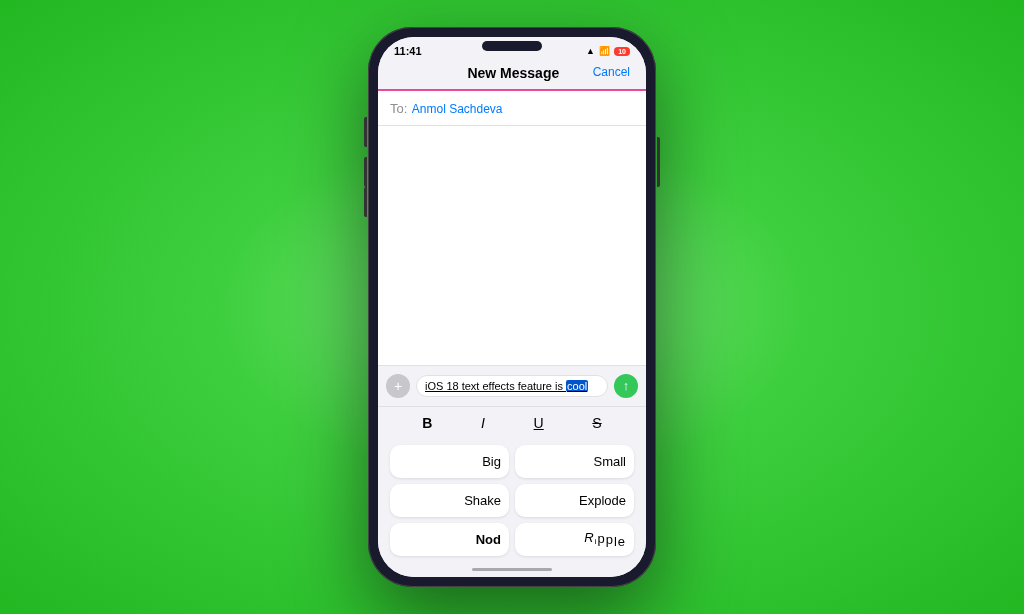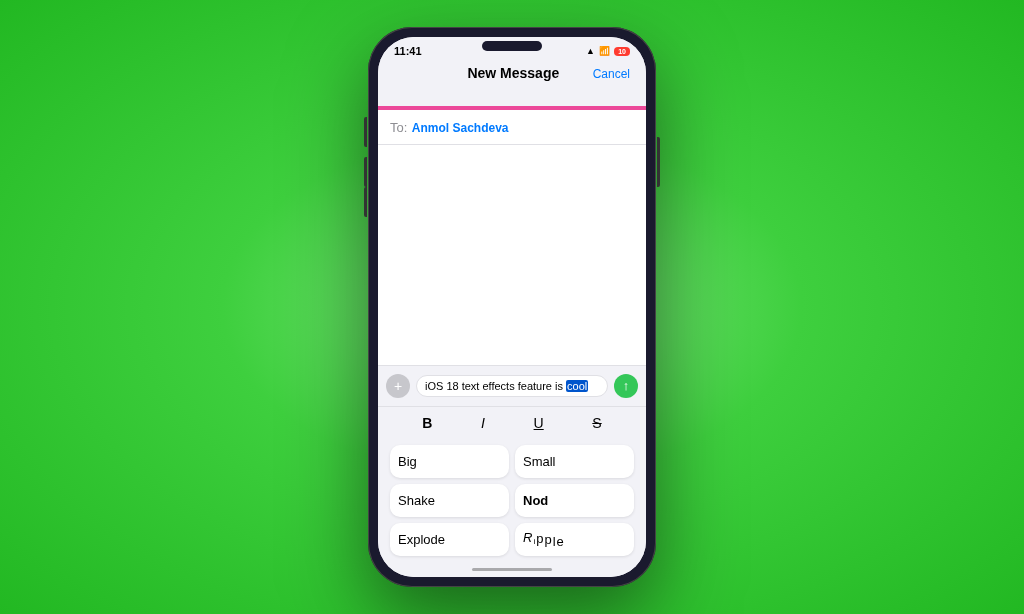--- a/index.html
+++ b/index.html
@@ -91,24 +91,24 @@
       font-size: 7px;
       font-weight: 700;
       padding: 1px 4px;
       border-radius: 4px;
     }
 
     
     .nav-bar {
       background: #f2f2f7;
       display: flex;
-      align-items: flex-end;
+      align-items: flex-start;
       justify-content: space-between;
-      padding: 4px 16px 25px;
-      border-bottom: 4px solid #ec4899;
+      padding: 4px 16px 8px;
+      border-bottom: 2px solid #ec4899;
       flex-shrink: 0;
     }
 
     .nav-title {
       font-size: 14px;
       font-weight: 600;
       color: #000;
     }
 
     .nav-cancel {
@@ -127,21 +127,20 @@
     }
 
     .to-label {
       font-size: 13px;
       color: #8e8e93;
     }
 
     .to-recipient {
       font-size: 12px;
       color: #007aff;
-      font-weight: bold;
     }
 
     
     .message-body {
       background: #fff;
       flex: 1;
       padding: 8px 12px;
       overflow: hidden;
     }
 
@@ -177,20 +176,21 @@
 
     .message-input {
       flex: 1;
       background: #fff;
       border: 1px solid #e0e0e5;
       border-radius: 14px;
       padding: 4px 8px;
       font-size: 11px;
       color: #000;
       position: relative;
+      text-decoration: underline;
     }
 
     .message-text {
       font-size: 11px;
       color: #000;
     }
 
     .message-text .highlighted {
       background: #0055cc;
       color: #fff;
@@ -246,21 +246,21 @@
       grid-template-columns: 1fr 1fr;
       gap: 6px;
       padding: 6px 12px 8px;
       flex-shrink: 0;
     }
 
     .effect-btn {
       background: #fff;
       border-radius: 10px;
       padding: 9px 8px;
-      text-align: left;
+      text-align: right;
       cursor: pointer;
       font-size: 13px;
       color: #000;
       box-shadow: 0 1px 3px rgba(0,0,0,0.1);
     }
 
     .effect-btn.nod { font-weight: 700; }
 
     .effect-btn.ripple { letter-spacing: 1px; }
     .effect-btn.ripple .r-up { display: inline-block; transform: translateY(-2px); font-style: italic; }
@@ -352,25 +352,25 @@
     <div class="effects-grid">
       <div class="effect-btn">
         <span>Big</span>
       </div>
       <div class="effect-btn">
         <span>Small</span>
       </div>
       <div class="effect-btn">
         <span>Shake</span>
       </div>
+      <div class="effect-btn">
+        <span>Explode</span>
+      </div>
       <div class="effect-btn nod">
         <span>Nod</span>
-      </div>
-      <div class="effect-btn">
-        <span>Explode</span>
       </div>
       <div class="effect-btn ripple">
         <span>
           <span class="r-up" style="display:inline-block;transform:translateY(-2px);font-style:italic;">R</span><span class="i-small" style="font-size:8px;">i</span><span class="p-up" style="display:inline-block;transform:translateY(-1px);">p</span><span>p</span><span class="l-down" style="display:inline-block;transform:translateY(2px);">l</span><span class="e-up" style="display:inline-block;transform:translateY(2px);">e</span>
         </span>
       </div>
     </div>
 
     <div class="home-indicator">
       <div class="home-bar"></div>

